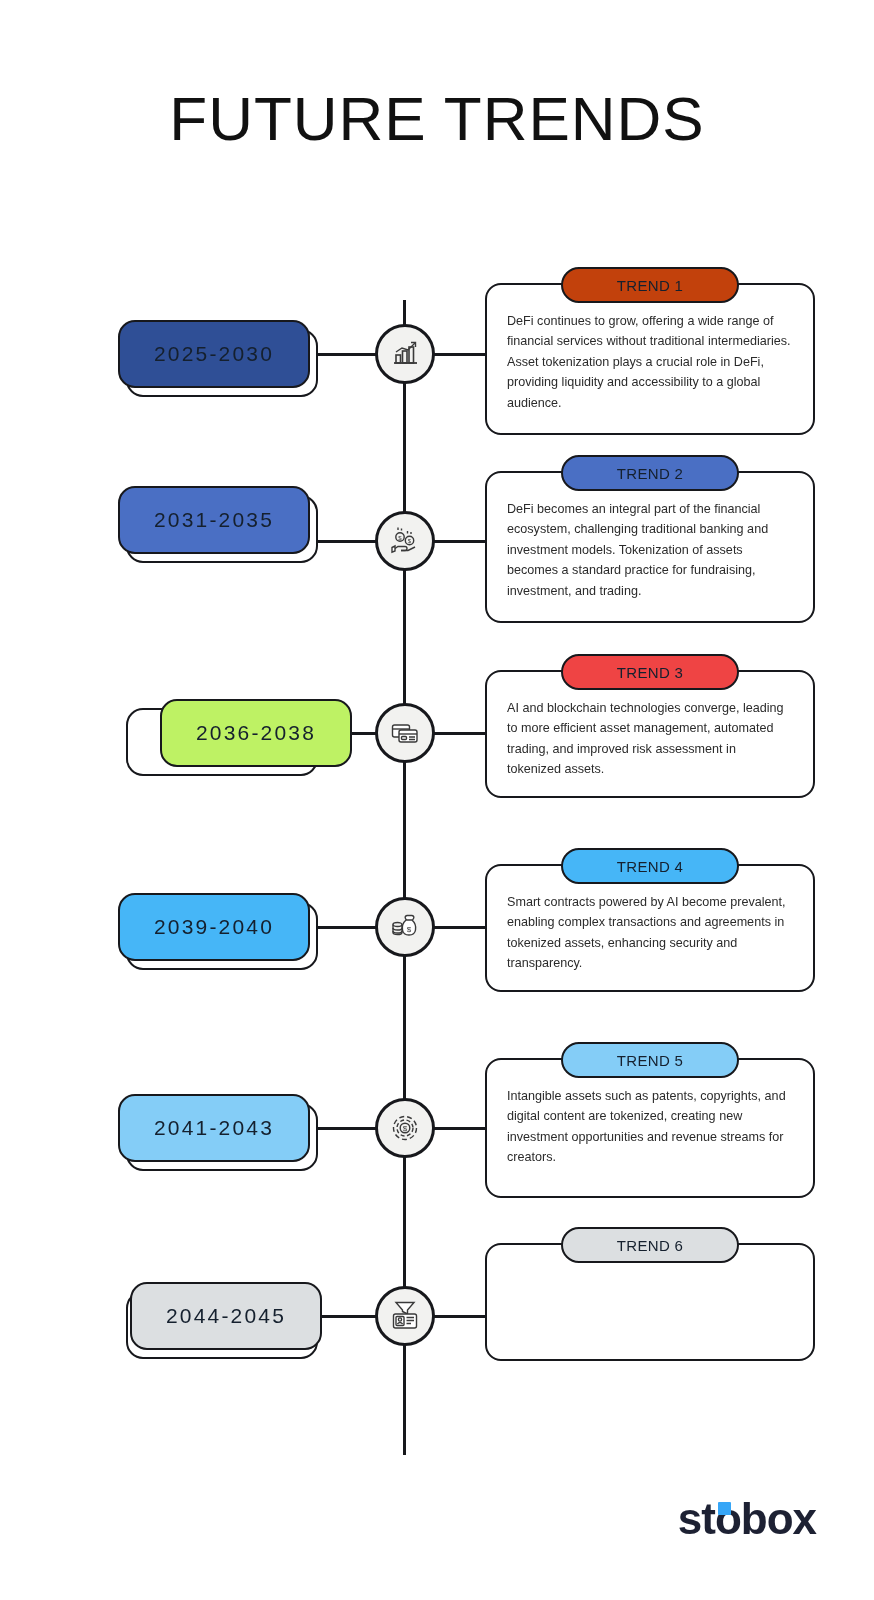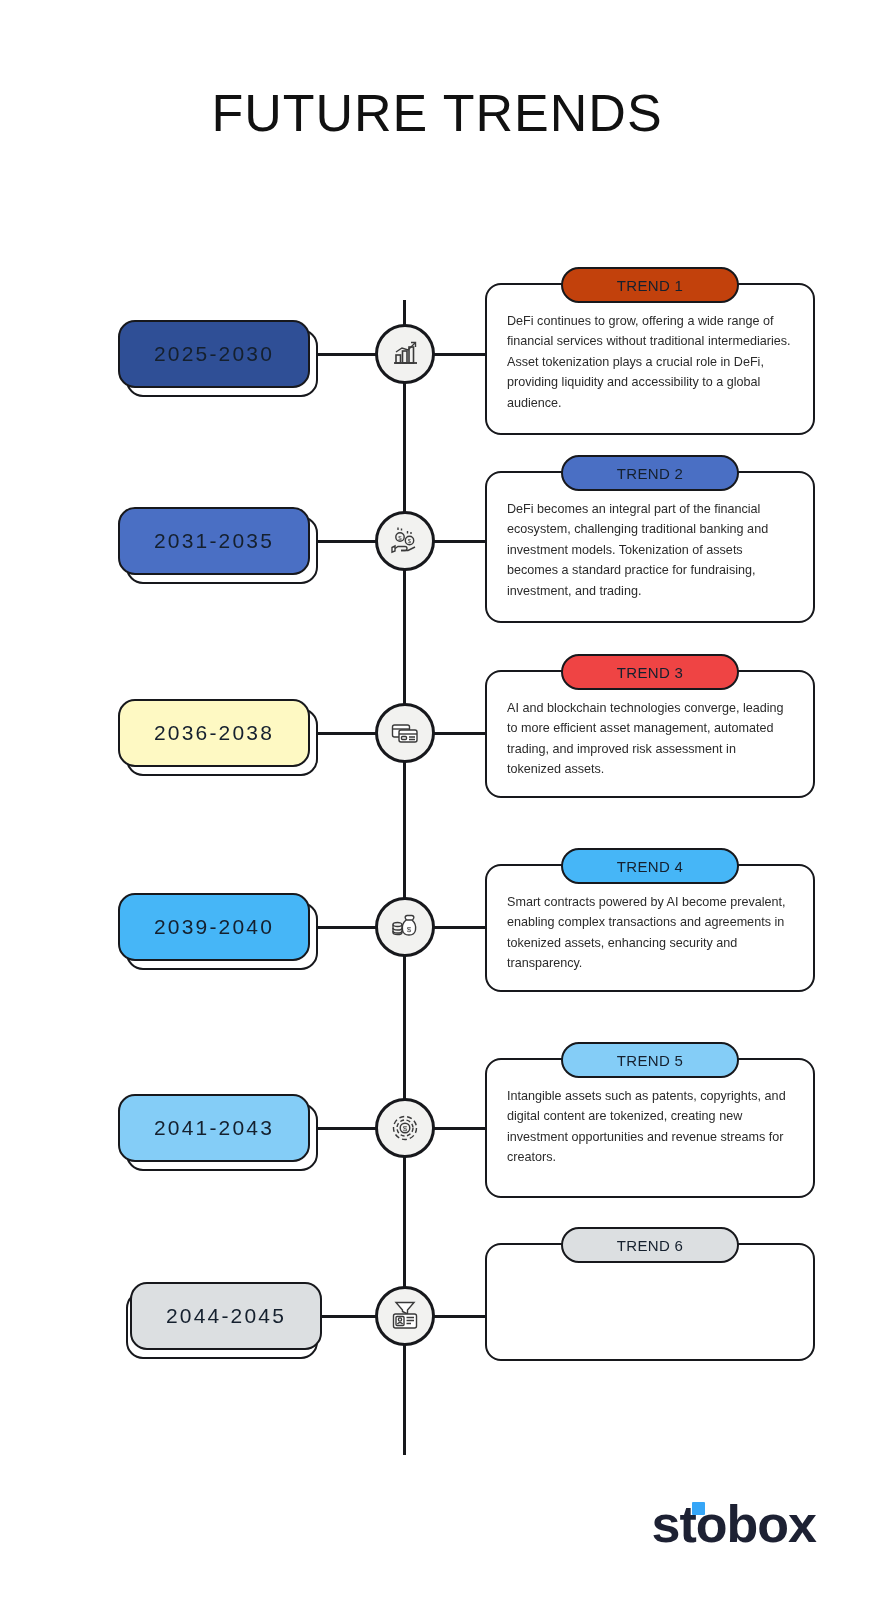--- a/index.html
+++ b/index.html
@@ -17,21 +17,21 @@
 
   
   .header {
     position: absolute;
     top: 86px;
     left: 0;
     width: 874px;
     text-align: center;
   }
   .title {
-    font-size: 52px;
+    font-size: 62px;
     font-weight: 400;
     letter-spacing: 1px;
     color: #111111;
     line-height: 1.05;
     margin: 0;
   }
   .subtitle {
     font-size: 34px;
     font-weight: 400;
     color: #111111;
@@ -169,21 +169,21 @@
   .logo {
     position: absolute;
     left: 0;
     top: 1494px;
     width: 874px;
     text-align: right;
     padding-right: 58px;
     box-sizing: border-box;
   }
   .logo-text {
-    font-size: 52px;
+    font-size: 44px;
     font-weight: 700;
     letter-spacing: -1px;
     color: #1d2133;
     position: relative;
     display: inline-block;
   }
   .logo-dot {
     position: absolute;
     width: 13px;
     height: 13px;
@@ -221,21 +221,21 @@
     </svg>
       </div>
       <div class="card" style="top: 283px; height: 152px;">
         <div class="trend-chip" style="background: #c2410c;">TREND 1</div>
         <div class="card-body">DeFi continues to grow, offering a wide range of financial services without traditional intermediaries. Asset tokenization plays a crucial role in DeFi, providing liquidity and accessibility to a global audience.</div>
       </div>
     </div>
     <div class="row" style="top: 0px;">
       <div class="conn-left" style="left: 300px; width: 85px; top: 540px;"></div>
       <div class="conn-right" style="left: 425px; width: 70px; top: 540px;"></div>
-      <div class="year-wrap" style="top: 507px;">
+      <div class="year-wrap" style="top: 486px;">
         <div class="year-shadow"></div>
         <div class="year-badge" style="background: rgb(74, 111, 196);">2031-2035</div>
       </div>
       <div class="circle" style="top: 511px;">
     <svg width="34" height="34" viewBox="0 0 34 34" fill="none" stroke="#3a3a3a" stroke-width="1.4">
       <circle cx="12" cy="13" r="4.2"></circle>
       <text x="12" y="15.6" font-size="6" fill="#3a3a3a" stroke="none" text-anchor="middle" font-family="Liberation Sans">$</text>
       <circle cx="21.5" cy="16.5" r="4.2"></circle>
       <text x="21.5" y="19.1" font-size="6" fill="#3a3a3a" stroke="none" text-anchor="middle" font-family="Liberation Sans">$</text>
       <path d="M10 6 V3.5 M13.5 6.5 V4.5 M19.5 9.5 V7 M23 10 V8"></path>
@@ -247,21 +247,21 @@
       <div class="card" style="top: 471px; height: 152px;">
         <div class="trend-chip" style="background: rgb(74, 111, 196);">TREND 2</div>
         <div class="card-body">DeFi becomes an integral part of the financial ecosystem, challenging traditional banking and investment models. Tokenization of assets becomes a standard practice for fundraising, investment, and trading.</div>
       </div>
     </div>
     <div class="row" style="top: 0px;">
       <div class="conn-left" style="left: 300px; width: 85px; top: 732px;"></div>
       <div class="conn-right" style="left: 425px; width: 70px; top: 732px;"></div>
       <div class="year-wrap" style="top: 699px;">
         <div class="year-shadow"></div>
-        <div class="year-badge" style="background: #fef9c3;">2036-2038</div>
+        <div class="year-badge" style="background: #bef264; margin-left: 42px;">2036-2038</div>
       </div>
       <div class="circle" style="top: 703px;">
     <svg width="34" height="34" viewBox="0 0 34 34" fill="none" stroke="#3a3a3a" stroke-width="1.4">
       <rect x="4.5" y="9" width="17" height="12" rx="2" fill="#fff"></rect>
       <path d="M4.5 13 H21.5"></path>
       <rect x="11" y="14" width="18" height="12" rx="2" fill="#fff"></rect>
       <path d="M11 18 H29"></path>
       <rect x="13.5" y="20.5" width="5" height="3" rx="1"></rect>
       <path d="M21 21 H27 M21 23.5 H27"></path>
     </svg>

